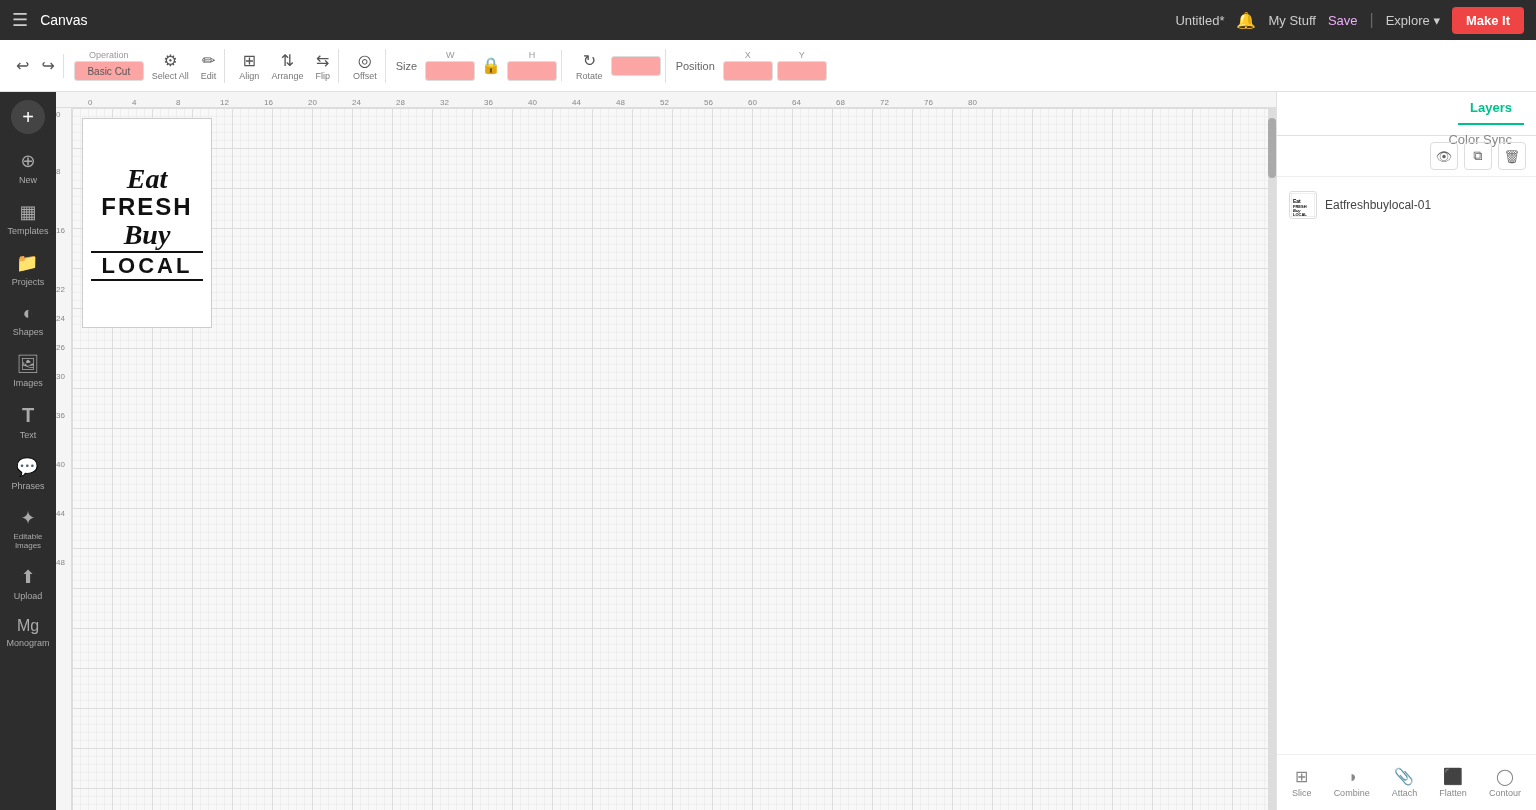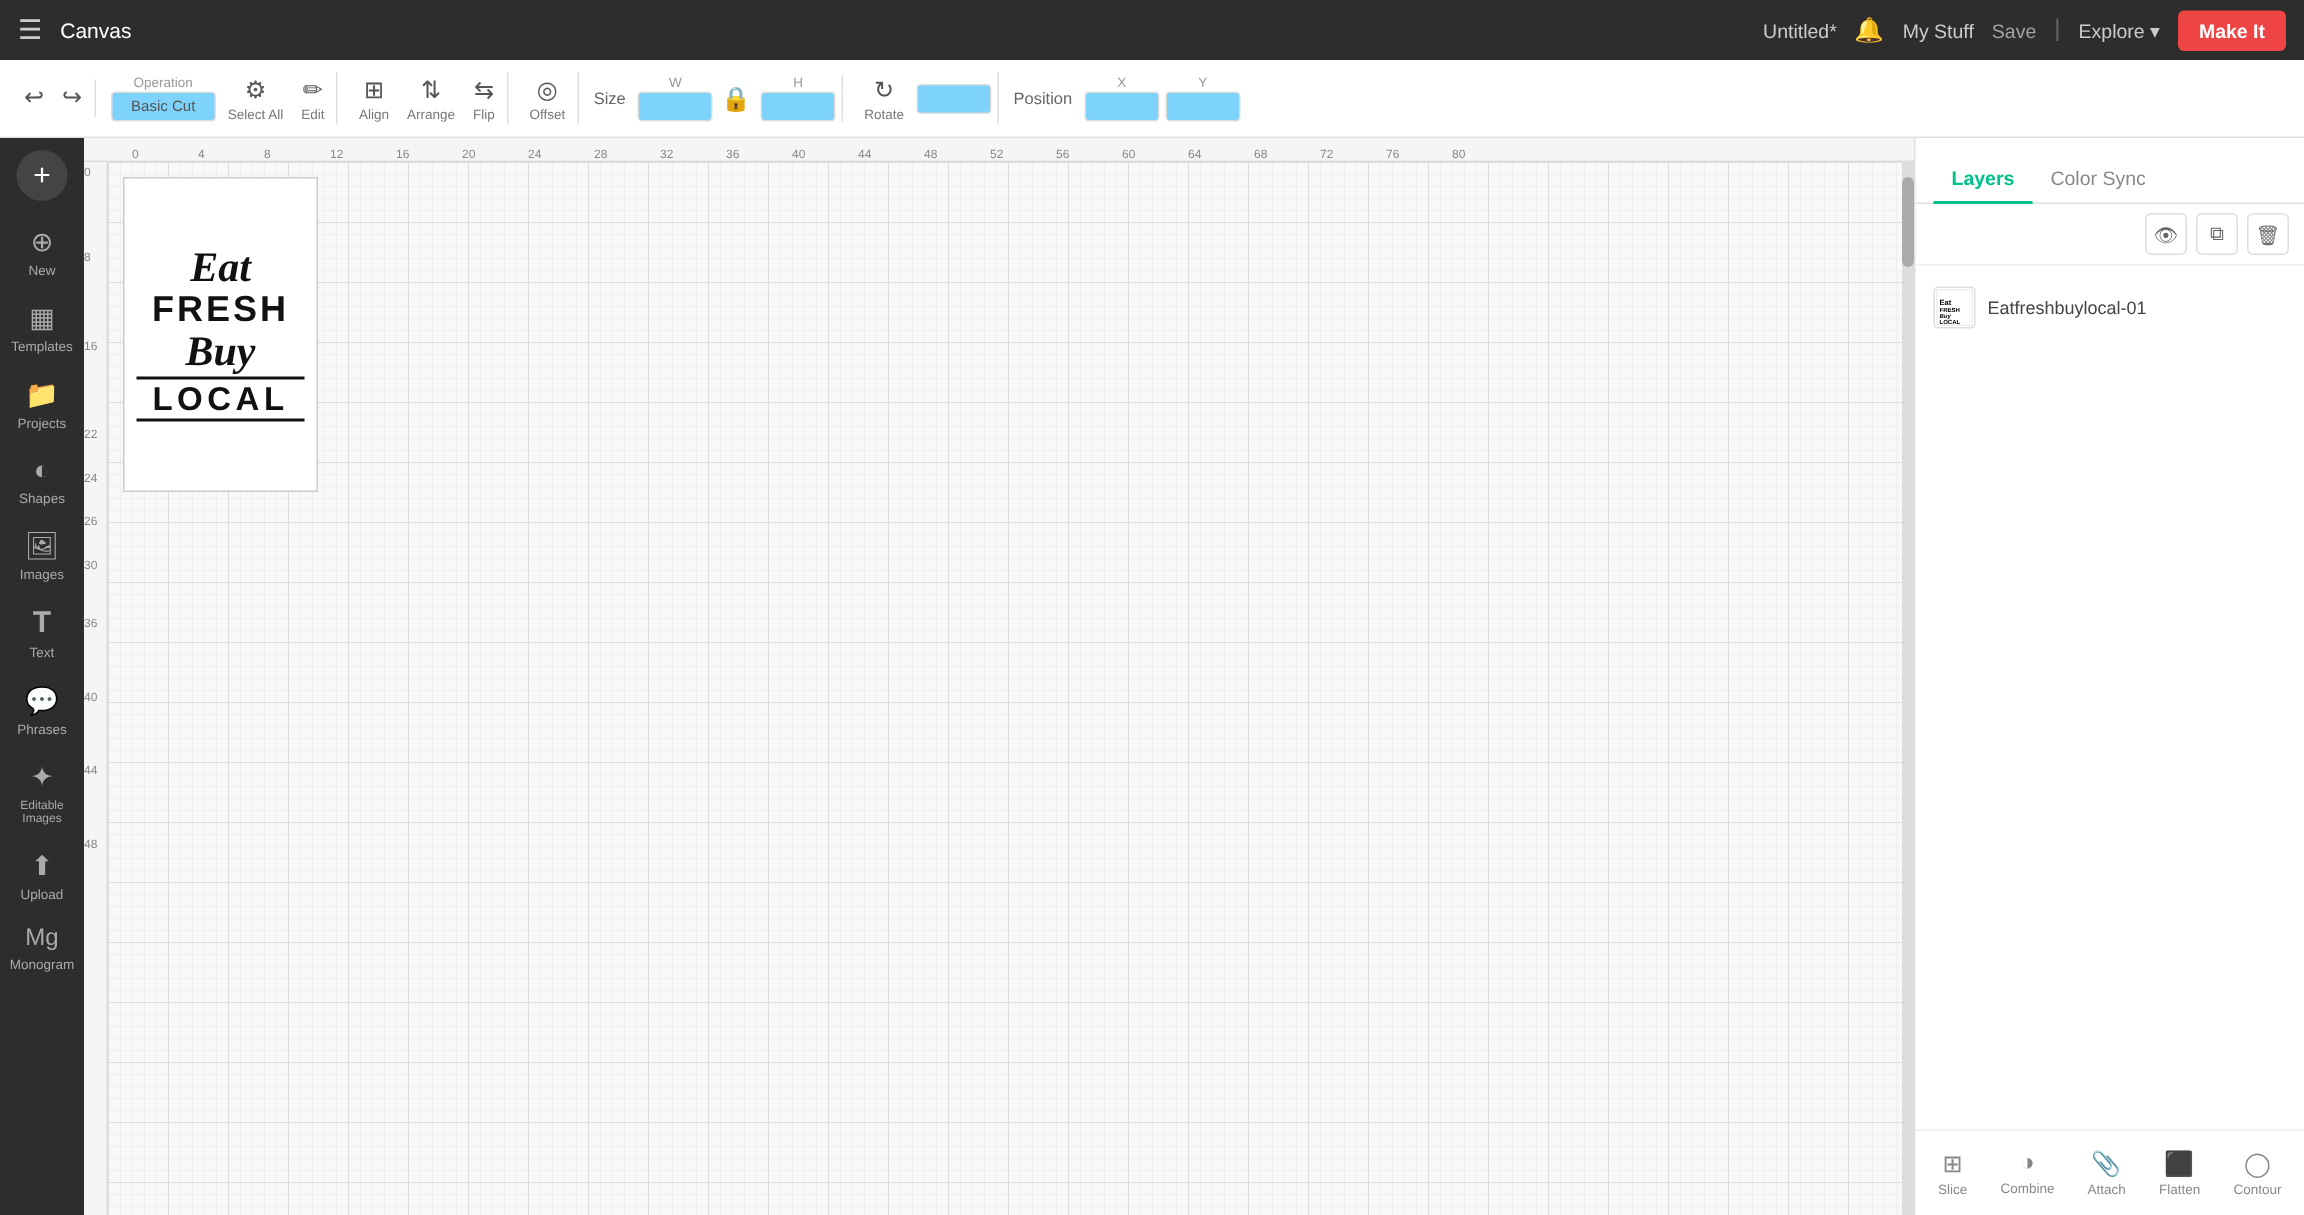--- a/index.html
+++ b/index.html
@@ -15,21 +15,21 @@
       flex-shrink: 0;
       gap: 12px;
     }
     .nav-hamburger { color: #ccc; font-size: 18px; cursor: pointer; }
     .nav-title { color: #fff; font-size: 14px; font-weight: 500; }
     .nav-center { flex: 1; display: flex; justify-content: flex-end; }
     .nav-file-name { color: #ccc; font-size: 13px; }
     .nav-right { display: flex; align-items: center; gap: 12px; }
     .nav-bell { color: #ccc; font-size: 16px; cursor: pointer; }
     .nav-mystuff { color: #ccc; font-size: 13px; cursor: pointer; }
-    .nav-save { color: #a3a3a3; font-size: 13px; cursor: pointer; }
+    .nav-save { color: #f0abfc; font-size: 13px; cursor: pointer; }
     .nav-divider { color: #666; }
     .nav-explore { color: #ccc; font-size: 13px; cursor: pointer; }
     .nav-makeit {
       background: #ef4444;
       color: #fff;
       border: none;
       border-radius: 4px;
       padding: 6px 14px;
       font-size: 13px;
       font-weight: 600;
@@ -75,21 +75,21 @@
     }
     .toolbar-input-label { font-size: 9px; color: #999; }
     .toolbar-input {
       width: 50px;
       height: 20px;
       border: 1px solid #ddd;
       border-radius: 3px;
       font-size: 10px;
       text-align: center;
       color: #555;
-      background: #7dd3fc;
+      background: #fca5a5;
     }
 
     
     .main {
       display: flex;
       flex: 1;
       overflow: hidden;
     }
 
     
@@ -264,20 +264,21 @@
       display: flex;
       flex-direction: column;
       flex-shrink: 0;
     }
     .right-tabs {
       display: flex;
       border-bottom: 1px solid #e0e0e0;
       padding: 0 12px;
       height: 44px;
       align-items: flex-end;
+      flex-direction: column;
     }
     .right-tab {
       padding: 8px 12px;
       font-size: 13px;
       cursor: pointer;
       color: #888;
       border-bottom: 2px solid transparent;
       margin-bottom: -1px;
     }
     .right-tab.active {

